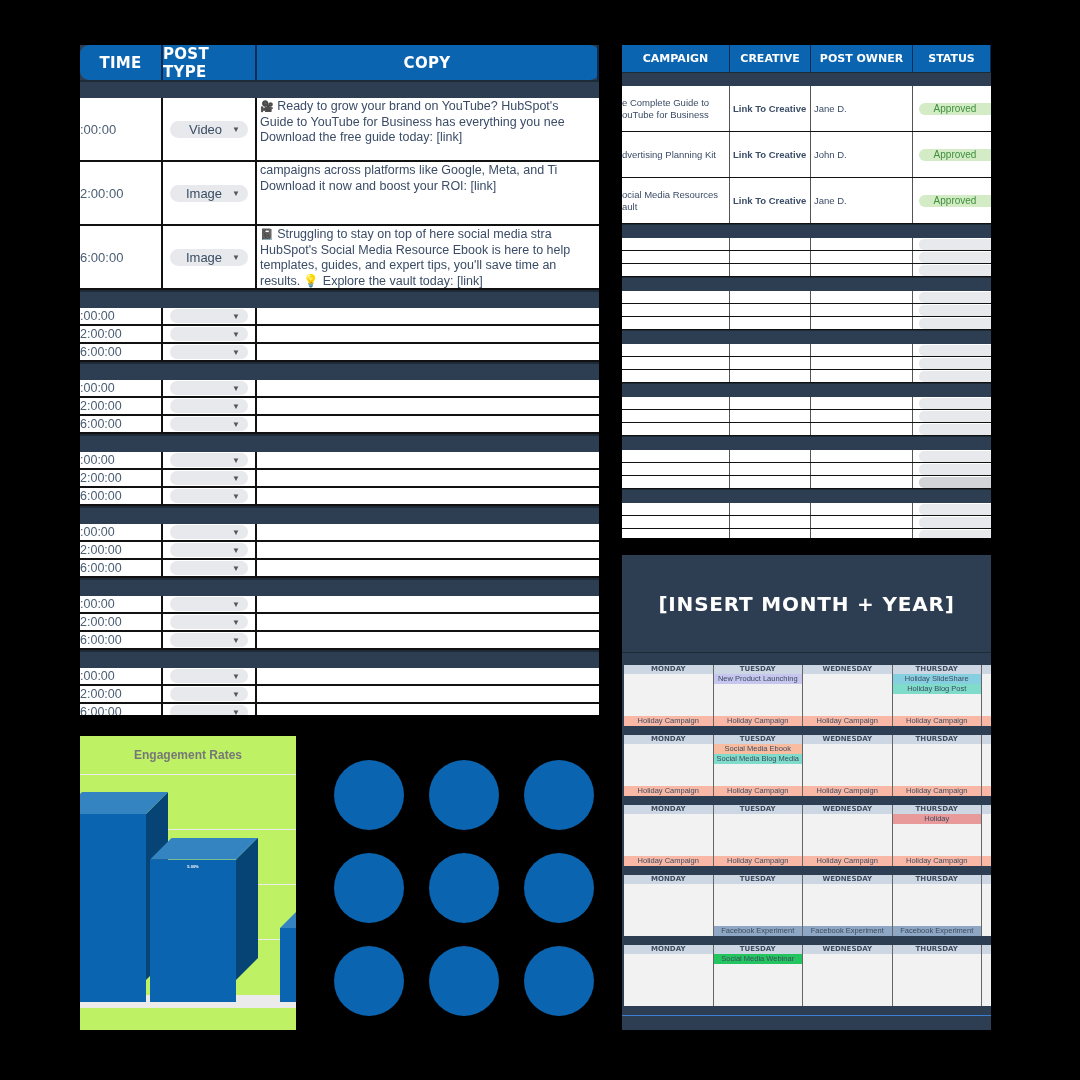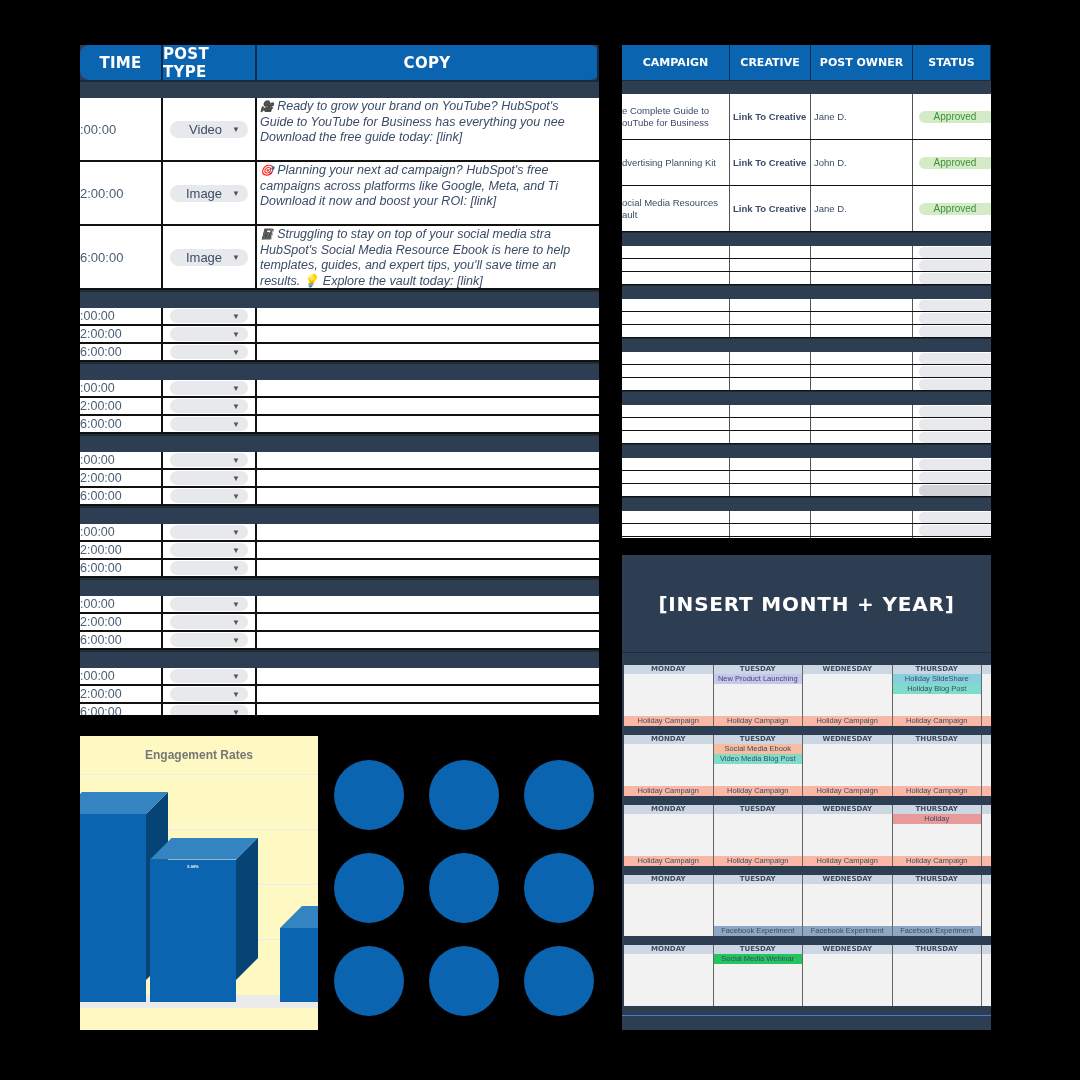--- a/index.html
+++ b/index.html
@@ -30,31 +30,31 @@
   .sch-row .c-type { justify-content: center; }
   .pill {
     background: #e8e9ec; border-radius: 9px; height: 16px; width: 78px;
     display: flex; align-items: center; justify-content: flex-end;
     padding-right: 8px; font-size: 13px; color: #3a4d63; gap: 10px;
   }
   .sch-row.big .pill { height: 17px; }
   .pill .caret { font-size: 8px; color: #555; }
   .sch-row .c-copy {
     display: block; font-size: 12.5px; line-height: 15.5px; color: #3a4c66;
-    padding: 1px 0 0 3px; white-space: nowrap; overflow: hidden; font-style: italic;
+    padding: 1px 0 0 3px; white-space: nowrap; overflow: hidden;
   }
   .sch-row.small .c-copy { border-right: none; }
   .emoji { font-size: 11px; }
 
   
   #tracker {
     position: absolute; left: 622px; top: 45px; width: 369px; height: 493px;
     overflow: hidden; background: #2e3e52;
   }
-  .trk-head { display: flex; height: 35px; background: #0b64b0; }
+  .trk-head { display: flex; height: 27px; background: #0b64b0; }
   .trk-head div {
     color: #fff; font-weight: 900; font-size: 11px; font-family: "DejaVu Sans", sans-serif;
     display: flex; align-items: center; justify-content: center;
     border-right: 1px solid #0a2c52;
   }
   .t-camp { width: 108px; }
   .t-crea { width: 81px; font-weight: bold; }
   .t-own { width: 102px; }
   .t-stat { flex: 1; }
   .trk-sep { height: 14px; background: #2e3e52; border-top: 1px solid #1d2a38; }
@@ -97,22 +97,22 @@
   .evt {
     font-size: 7.5px; text-align: center; line-height: 10px; height: 10px;
     color: #3d4b5f; white-space: nowrap; overflow: hidden;
   }
   .evt-bottom { position: absolute; left: 0; right: 0; bottom: 0; }
   .cal-weekgap { height: 9px; }
   .cal-footer { height: 20px; border-top: 1px solid #3b7fd4; border-bottom: 1px solid #3b7fd4; margin-top: 0; }
 
   
   #chart {
-    position: absolute; left: 80px; top: 736px; width: 238px; height: 294px;
-    background: #fef9c3; overflow: hidden;
+    position: absolute; left: 80px; top: 736px; width: 216px; height: 294px;
+    background: #bef264; overflow: hidden;
   }
   .chart-title { position: absolute; left: 0; right: 0; top: 12px; text-align: center; font-size: 12px; font-weight: 700; color: #777; }
   .grid { position: absolute; left: 0; right: 0; height: 1px; background: #ececec; }
   .bar { position: absolute; }
   .bar .front { position: absolute; background: #0b64b0; }
   .bar .side { position: absolute; background: #064475; }
   .bar .top { position: absolute; background: #3484c1; }
   .bar-label { position: absolute; font-size: 4px; color: #fff; font-weight: 700; text-align: center; width: 100%; top: 4px; }
 
   
@@ -145,35 +145,34 @@
       </div>
       <div class="sch-row big">
         <div class="c-time">2:00:00</div>
      <div class="c-type">
        <div class="pill">
          <span>Image</span>
          <span class="caret">▼</span>
        </div>
      </div>
      <div class="c-copy" style="border-right:none">
-          <div><span class="emoji">🎯</span> <span>Planning your next ad campaign? HubSpot's free</span></div>
           <div><span>campaigns across platforms like Google, Meta, and Ti</span></div>
           <div><span>Download it now and boost your ROI: [link]</span></div>
         </div>
       </div>
       <div class="sch-row big">
         <div class="c-time">6:00:00</div>
      <div class="c-type">
        <div class="pill">
          <span>Image</span>
          <span class="caret">▼</span>
        </div>
      </div>
      <div class="c-copy" style="border-right:none">
-          <div><span class="emoji">📓</span> <span>Struggling to stay on top of your social media stra</span></div>
+          <div><span class="emoji">📓</span> <span>Struggling to stay on top of here social media stra</span></div>
           <div><span>HubSpot's Social Media Resource Ebook is here to help</span></div>
           <div><span>templates, guides, and expert tips, you'll save time an</span></div>
           <div><span>results. 💡 Explore the vault today: [link]</span></div>
         </div>
       </div>
     </div>
   <div id="sch-empty">
       <div class="sch-sep"></div>
       <div class="sch-row small">
         <div class="c-time">:00:00</div>
@@ -574,21 +573,21 @@
           <div class="d-col">WEDNESDAY</div>
           <div class="d-col">THURSDAY</div>
           <div class="d-last"></div>
         </div>
      <div class="cal-cells">
           <div class="cell">
             <div class="evt evt-bottom" style="background:#f9b8a6">Holiday Campaign</div>
           </div>
           <div class="cell">
             <div class="evt" style="background:#f8bda0">Social Media Ebook</div>
-            <div class="evt" style="background:#7fdccb">Video Media Blog Post</div>
+            <div class="evt" style="background:#7fdccb">Social Media Blog Media</div>
             <div class="evt evt-bottom" style="background:#f9b8a6">Holiday Campaign</div>
           </div>
           <div class="cell">
             <div class="evt evt-bottom" style="background:#f9b8a6">Holiday Campaign</div>
           </div>
           <div class="cell">
             <div class="evt evt-bottom" style="background:#f9b8a6">Holiday Campaign</div>
           </div>
           <div class="cell last">
             <div class="evt evt-bottom" style="background:#f9b8a6"></div>

